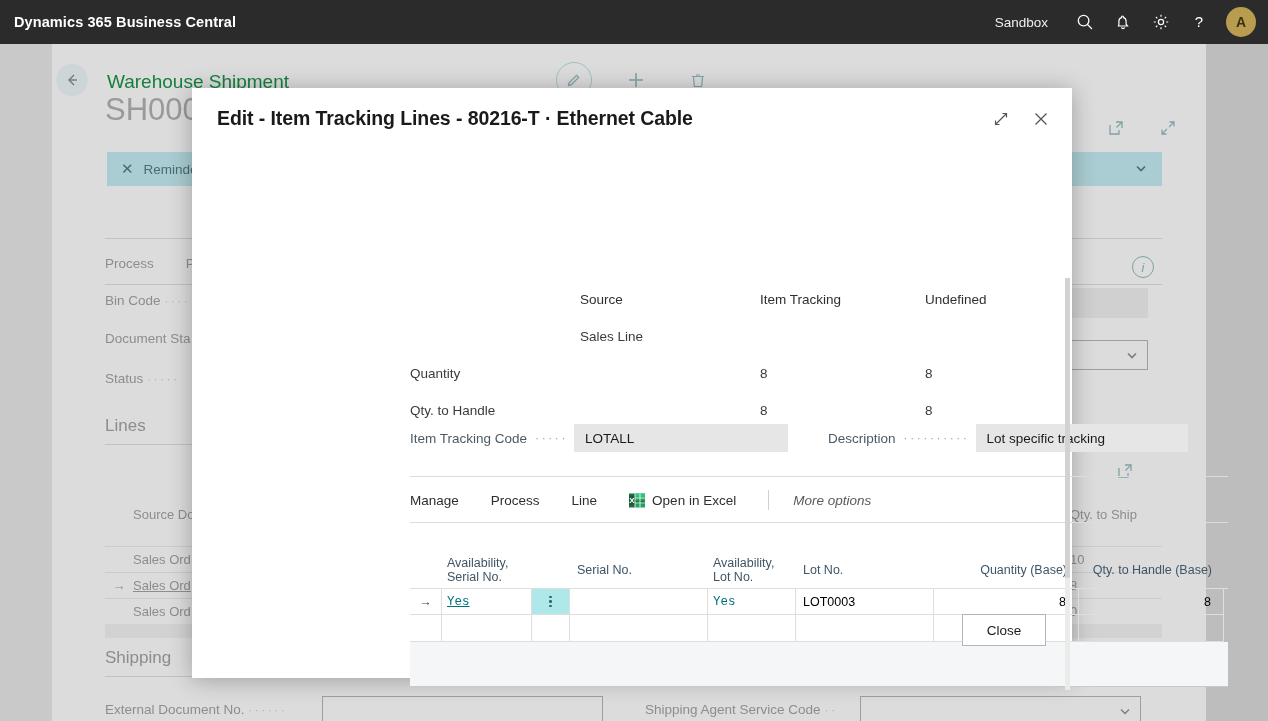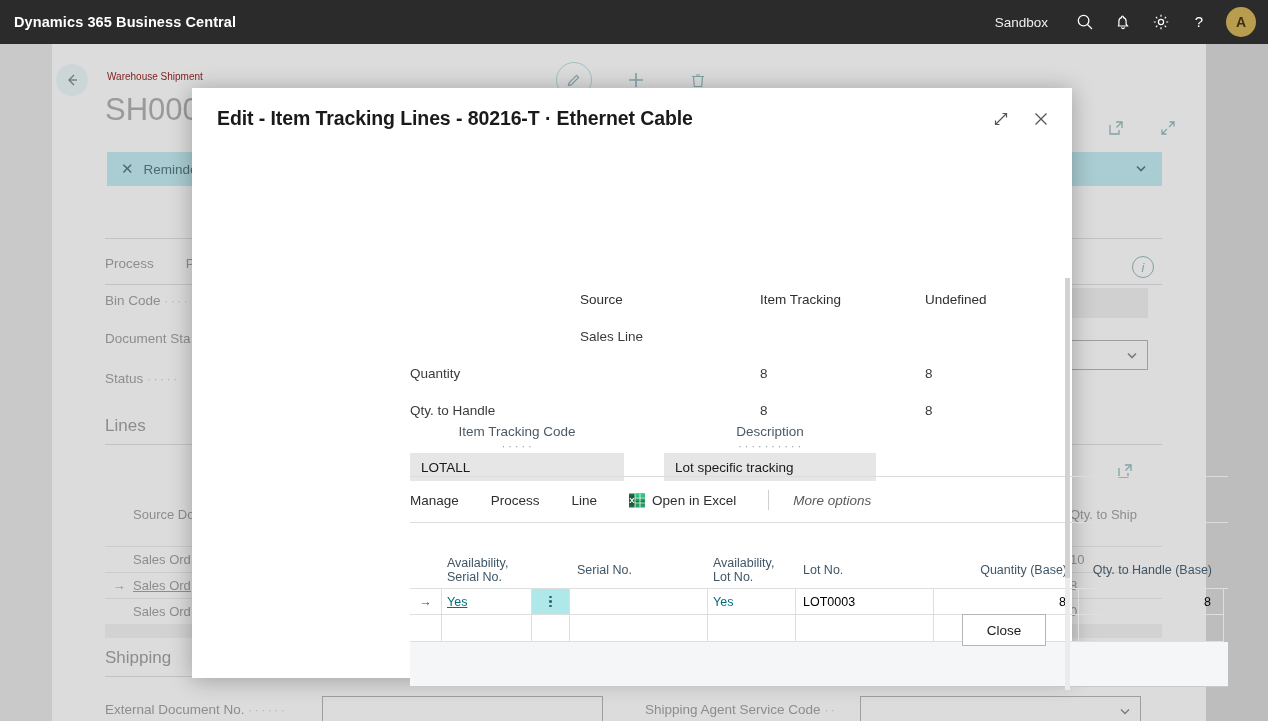--- a/index.html
+++ b/index.html
@@ -45,21 +45,21 @@
   }
   .bg-rail-l { position:absolute; left:0; top:0; width:52px; height:100%; background:#c9c9c9; }
   .bg-rail-r { position:absolute; right:0; top:0; width:62px; height:100%; background:#bdbdbd; }
   .bg-canvas { position:absolute; left:52px; top:0; right:62px; height:100%; background:#dcdcdc; }
 
   .bg-back-circle {
     position:absolute; left:56px; top:20px; width:32px; height:32px; border-radius:50%;
     background:#cdd6d6; display:flex; align-items:center; justify-content:center;
     color:#6d7c7c;
   }
-  .bg-breadcrumb { position:absolute; left:107px; top:27px; font-size:10px; color:#7f1d1d; }
+  .bg-breadcrumb { position:absolute; left:107px; top:27px; font-size:19px; color:#15803d; }
   .bg-doc-title { position:absolute; left:105px; top:48px; font-size:31px; color:#9a9a9a; font-weight:300; }
 
   .bg-topicons { position:absolute; left:556px; top:18px; display:flex; gap:26px; color:#7fa3a6; }
   .bg-edit-circle {
     width:36px; height:36px; border-radius:50%; border:1.5px solid #9ec0c2;
     display:flex; align-items:center; justify-content:center;
   }
   .bg-ic { width:36px; height:36px; display:flex; align-items:center; justify-content:center; }
   .bg-saved { position:absolute; left:1008px; top:70px; font-size:13px; color:#8a8a8a; }
   .bg-saved .chk { color:#9a9a9a; margin-right:3px; }
@@ -131,21 +131,21 @@
   
   .summary { position:absolute; left:218px; top:193px; width:818px; font-size:13.5px; }
   .sum-row { display:flex; height:37px; align-items:center; }
   .sum-lbl { width:170px; color:#3b3b3b; }
   .sum-c1 { width:180px; color:#3b3b3b; }
   .sum-c2 { width:165px; color:#3b3b3b; }
   .sum-c3 { width:165px; color:#3b3b3b; }
   .sum-head .sum-c1, .sum-head .sum-c2, .sum-head .sum-c3 { color:#2f2f2f; }
 
   .fields { position:absolute; left:218px; top:336px; width:818px; display:flex; }
-  .fld { display:flex; align-items:center;flex-direction:column; }
+  .fld { display:flex; align-items:center; }
   .fld-lbl { font-size:13.5px; color:#4a5a66; white-space:nowrap; }
   .fld-dots { color:#9aa6ae; letter-spacing:2.6px; font-size:12px; margin:0 6px 0 8px; }
   .fld-box {
     height:28px; background:#e6e6e6; display:flex; align-items:center;
     padding-left:11px; font-size:13.5px; color:#1a1a1a;
   }
 
   .rule { position:absolute; background:#dcdcdc; height:1px; }
 
   
@@ -169,21 +169,21 @@
   .gc-opt { width:38px; justify-content:center; }
   .gc-ser { width:138px; padding-left:7px; }
   .gc-av2 { width:88px; padding-left:5px; }
   .gc-lot { width:138px; padding-left:7px; }
   .gc-qty { width:145px; justify-content:flex-end; padding-right:12px; }
   .gc-qth { width:145px; justify-content:flex-end; padding-right:12px; }
 
   .grow .gc { border-right:1px solid #dedede; border-bottom:1px solid #dedede; }
   .grow .gc-arrow { border-right:1px solid #dedede; }
   .grow.r1 { border-top:1px solid #dedede; }
-  .cell-link { color:#00707d; text-decoration:underline; }
+  .cell-link { color:#00707d; text-decoration:underline;font-family:Liberation Mono, monospace; }
   .cell-link.plain { text-decoration:none; }
   .cell-hl { background:#aee8e8; color:#2a6b6b; }
   .dots3 { display:flex; flex-direction:column; gap:2px; align-items:center; }
   .dots3 i { width:2.5px; height:2.5px; background:#2a6b6b; display:block; border-radius:50%; }
   .grid-foot { height:45px; background:#f4f6f8; border-bottom:1px solid #c9c9c9; }
 
   .modal-scroll {
     position:absolute; right:2px; top:190px; width:5px; height:412px;
     background:#ebebeb;
   }

